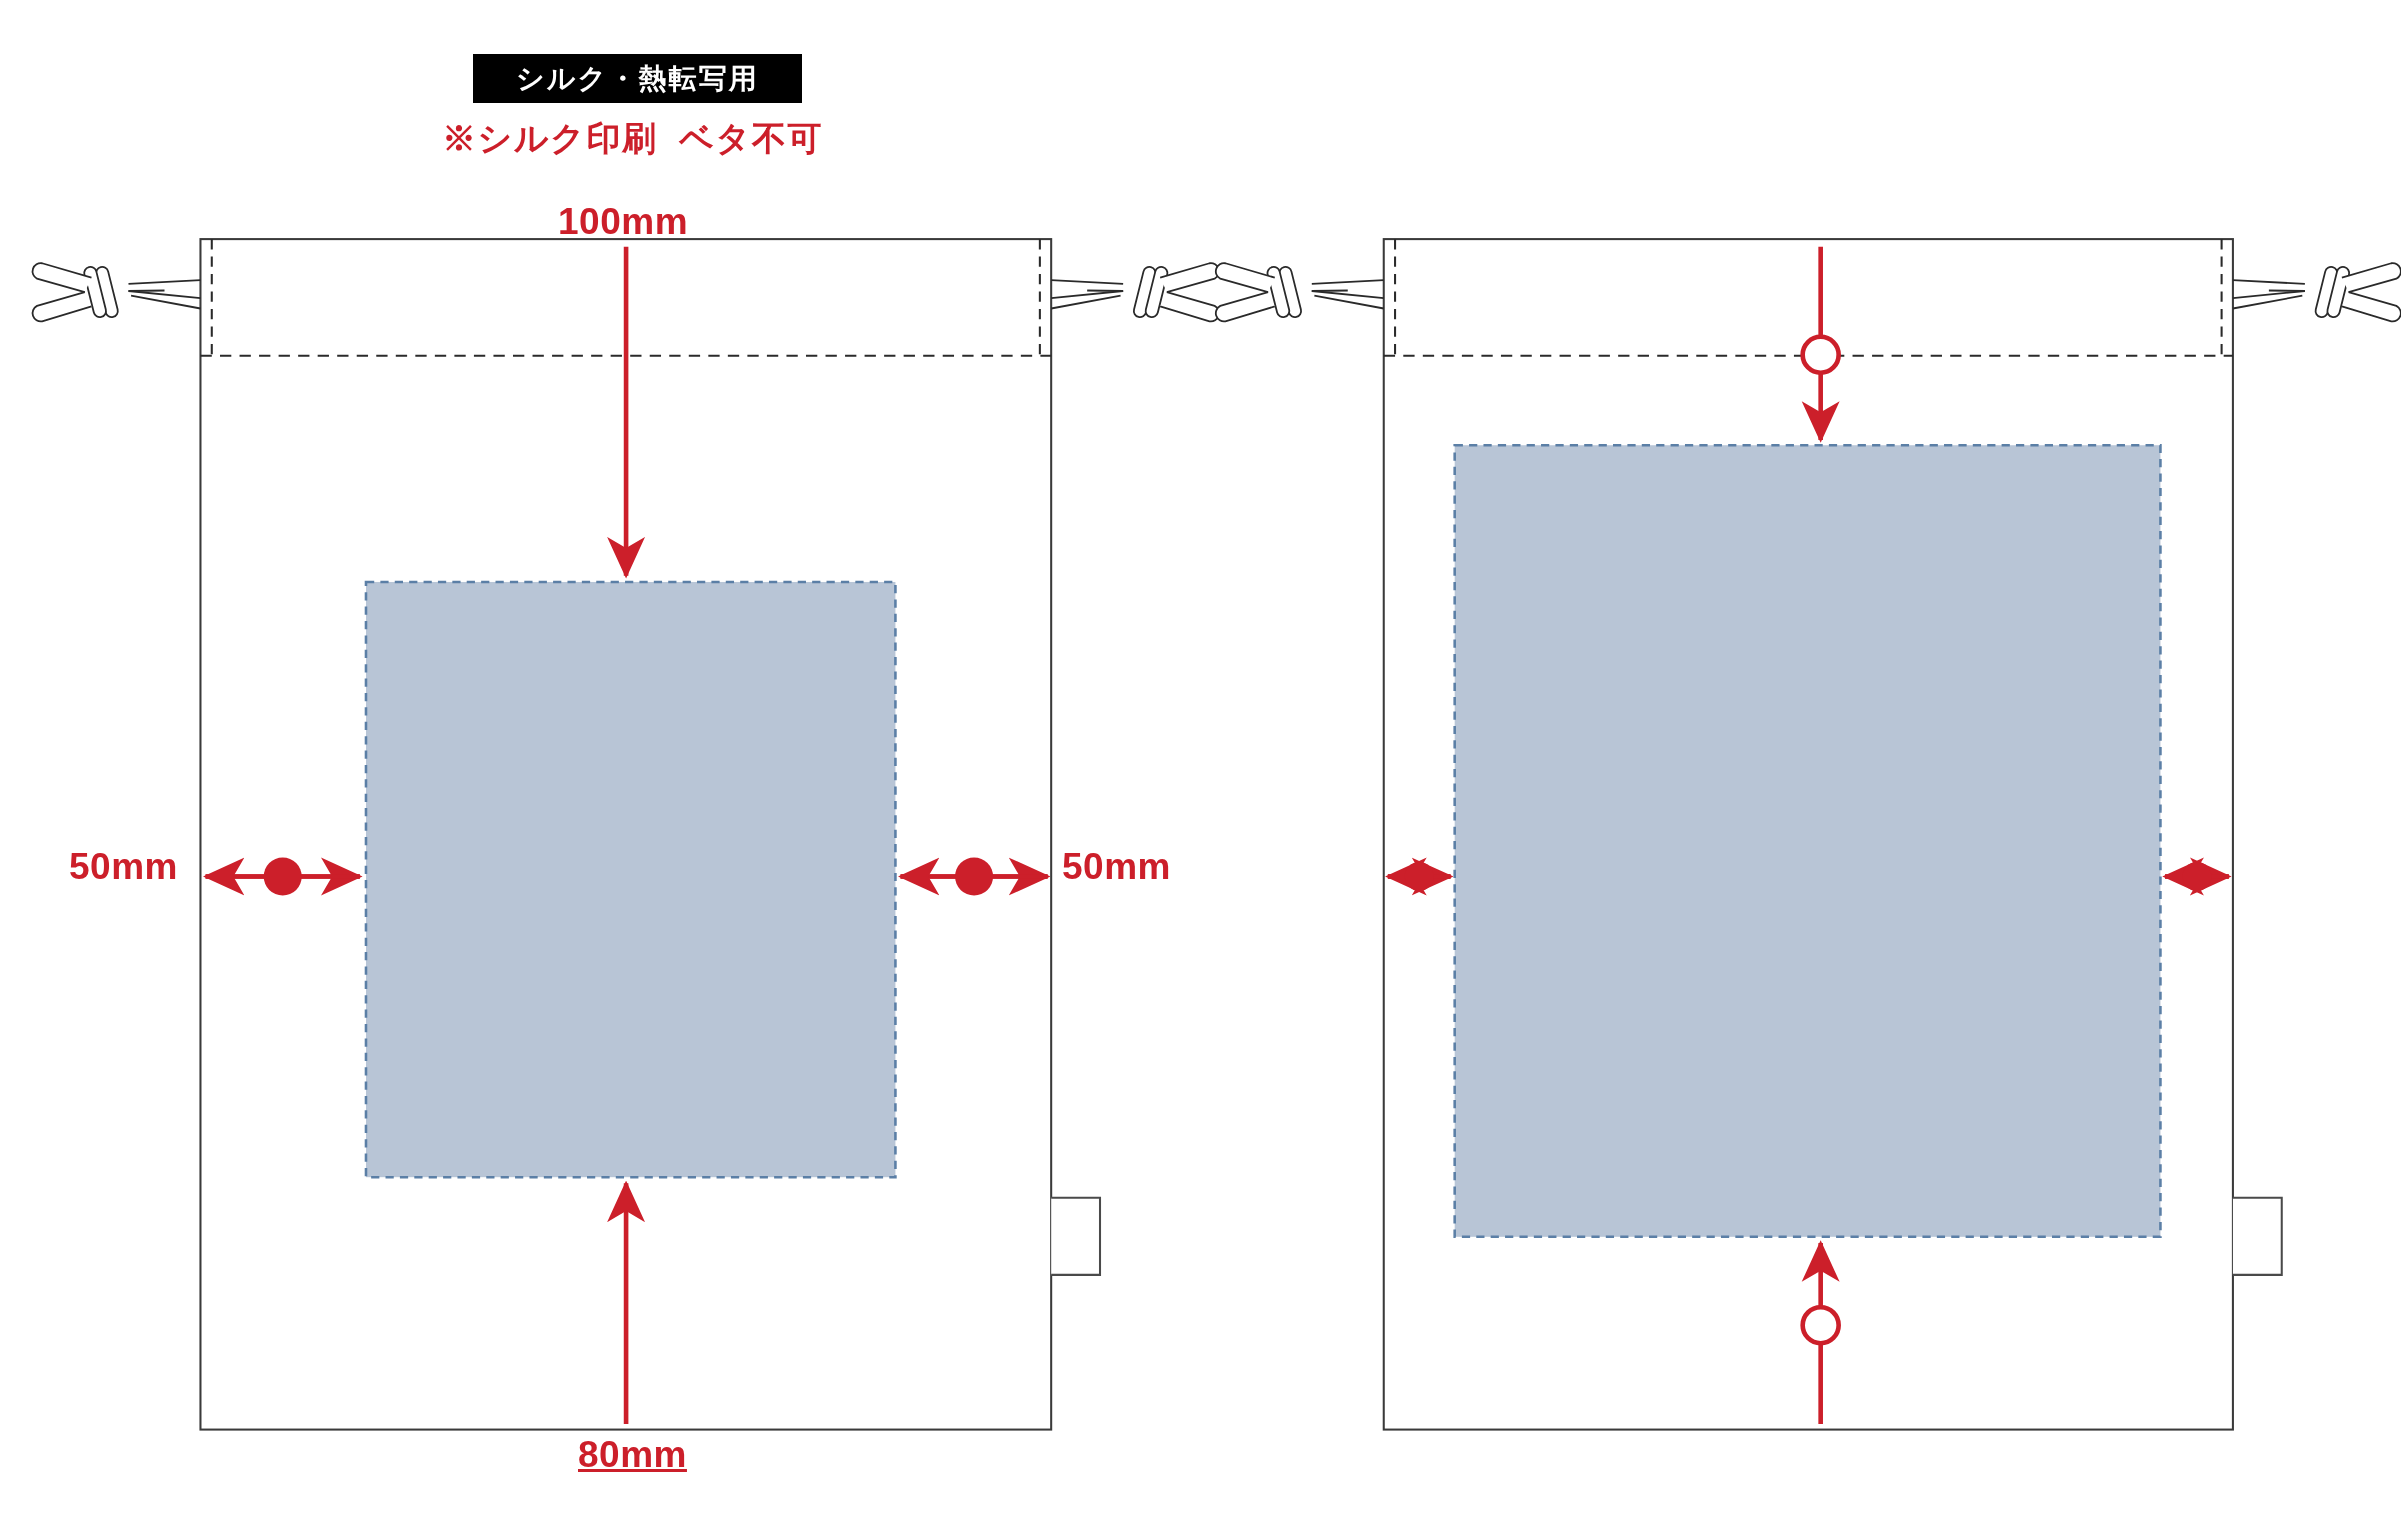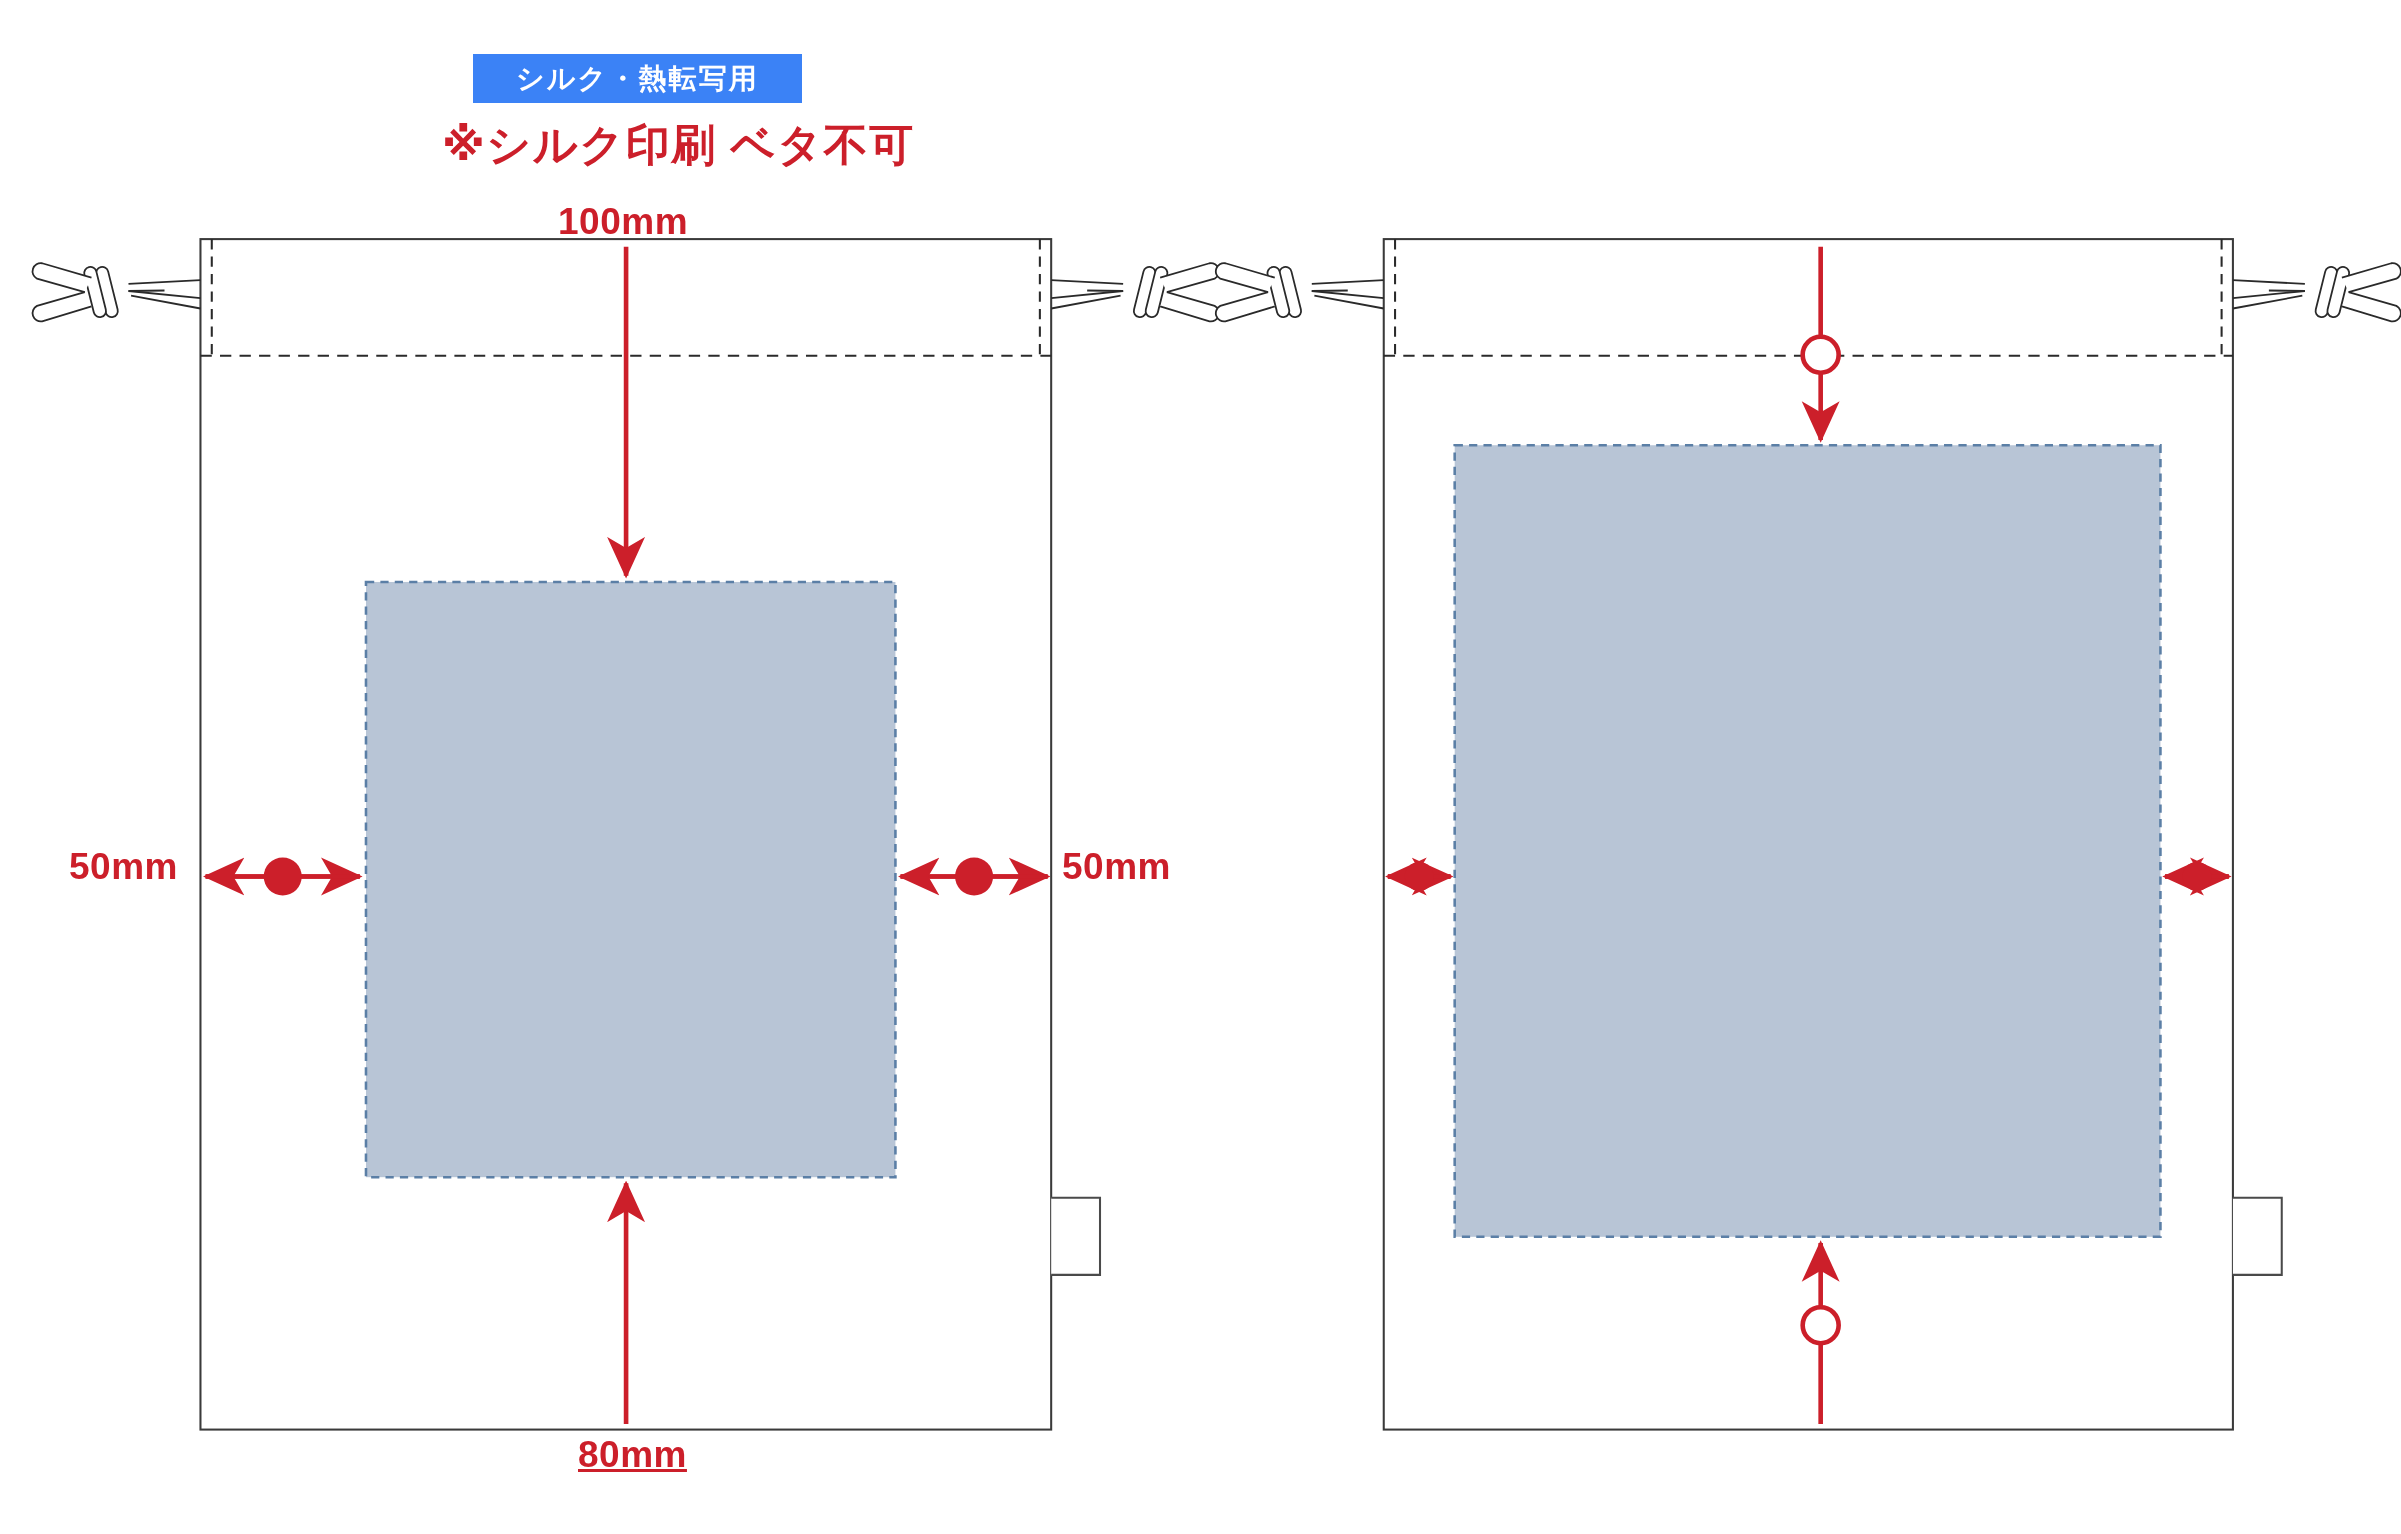--- a/index.html
+++ b/index.html
@@ -5,30 +5,30 @@
   html,body{margin:0;padding:0;background:#ffffff;}
   body{
     width:2401px;height:1534px;position:relative;overflow:hidden;
     font-family:"Liberation Sans","DejaVu Sans",sans-serif;
   }
   .panel{position:absolute;top:0;height:1534px;}
   #panel-silk{left:0;width:1200px;}
   #panel-inkjet{left:1201px;width:1200px;}
 
   .badge{
-    position:absolute;background:#3b82f6;color:#ffffff;
+    position:absolute;background:#000000;color:#ffffff;
     font-size:28px;font-weight:700;letter-spacing:2.1px;
     display:flex;align-items:center;justify-content:center;
     white-space:nowrap;
   }
   #badge-silk{left:473px;top:54px;width:329px;height:49px;}
 
   .note{
-    position:absolute;color:#cc1f2a;font-size:44px;font-weight:700;
-    letter-spacing:1.5px;white-space:nowrap;
+    position:absolute;color:#cc1f2a;font-size:34px;font-weight:700;
+    letter-spacing:1.5px;white-space:nowrap;font-family:Liberation Mono, monospace;
   }
   #note-silk{left:442px;top:116px;}
 
   .svgwrap{position:absolute;left:0;top:0;width:2401px;height:1534px;pointer-events:none;}
 
   .dimlabel{
     position:absolute;color:#cc1f2a;font-size:37px;font-weight:700;
     white-space:nowrap;letter-spacing:0.5px;
   }
   #lbl-silk-top{left:558px;top:201px;}

